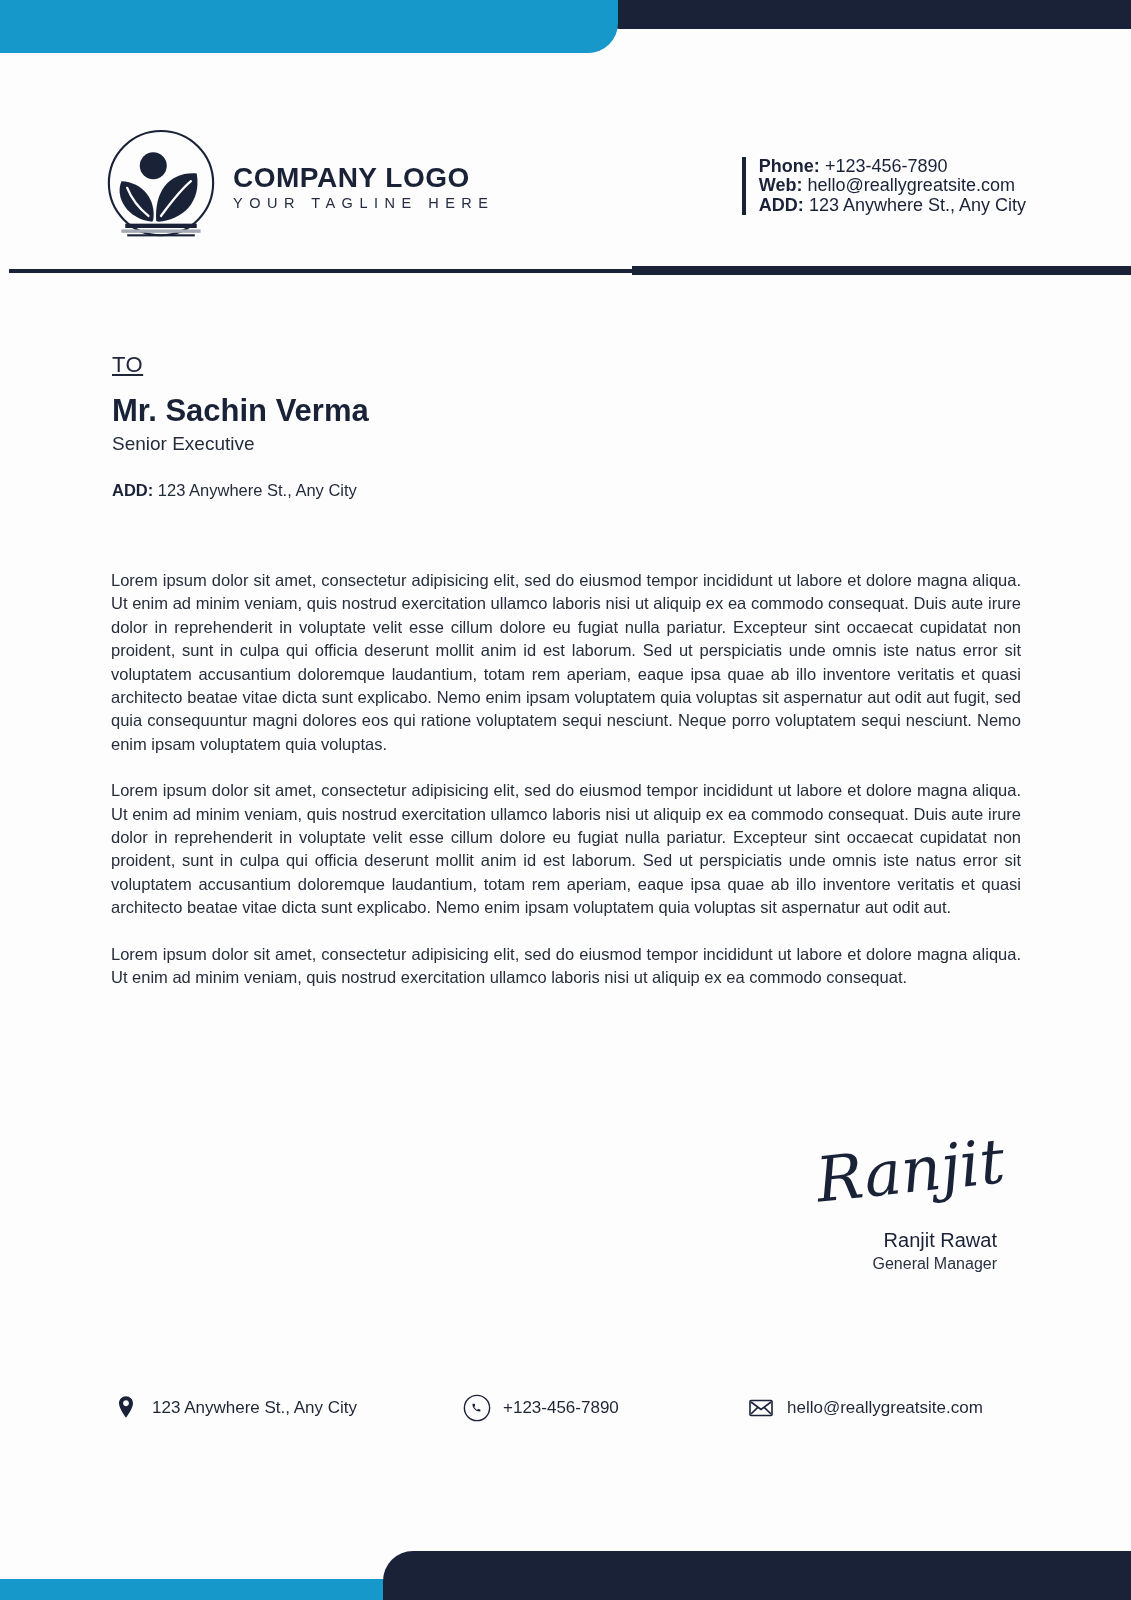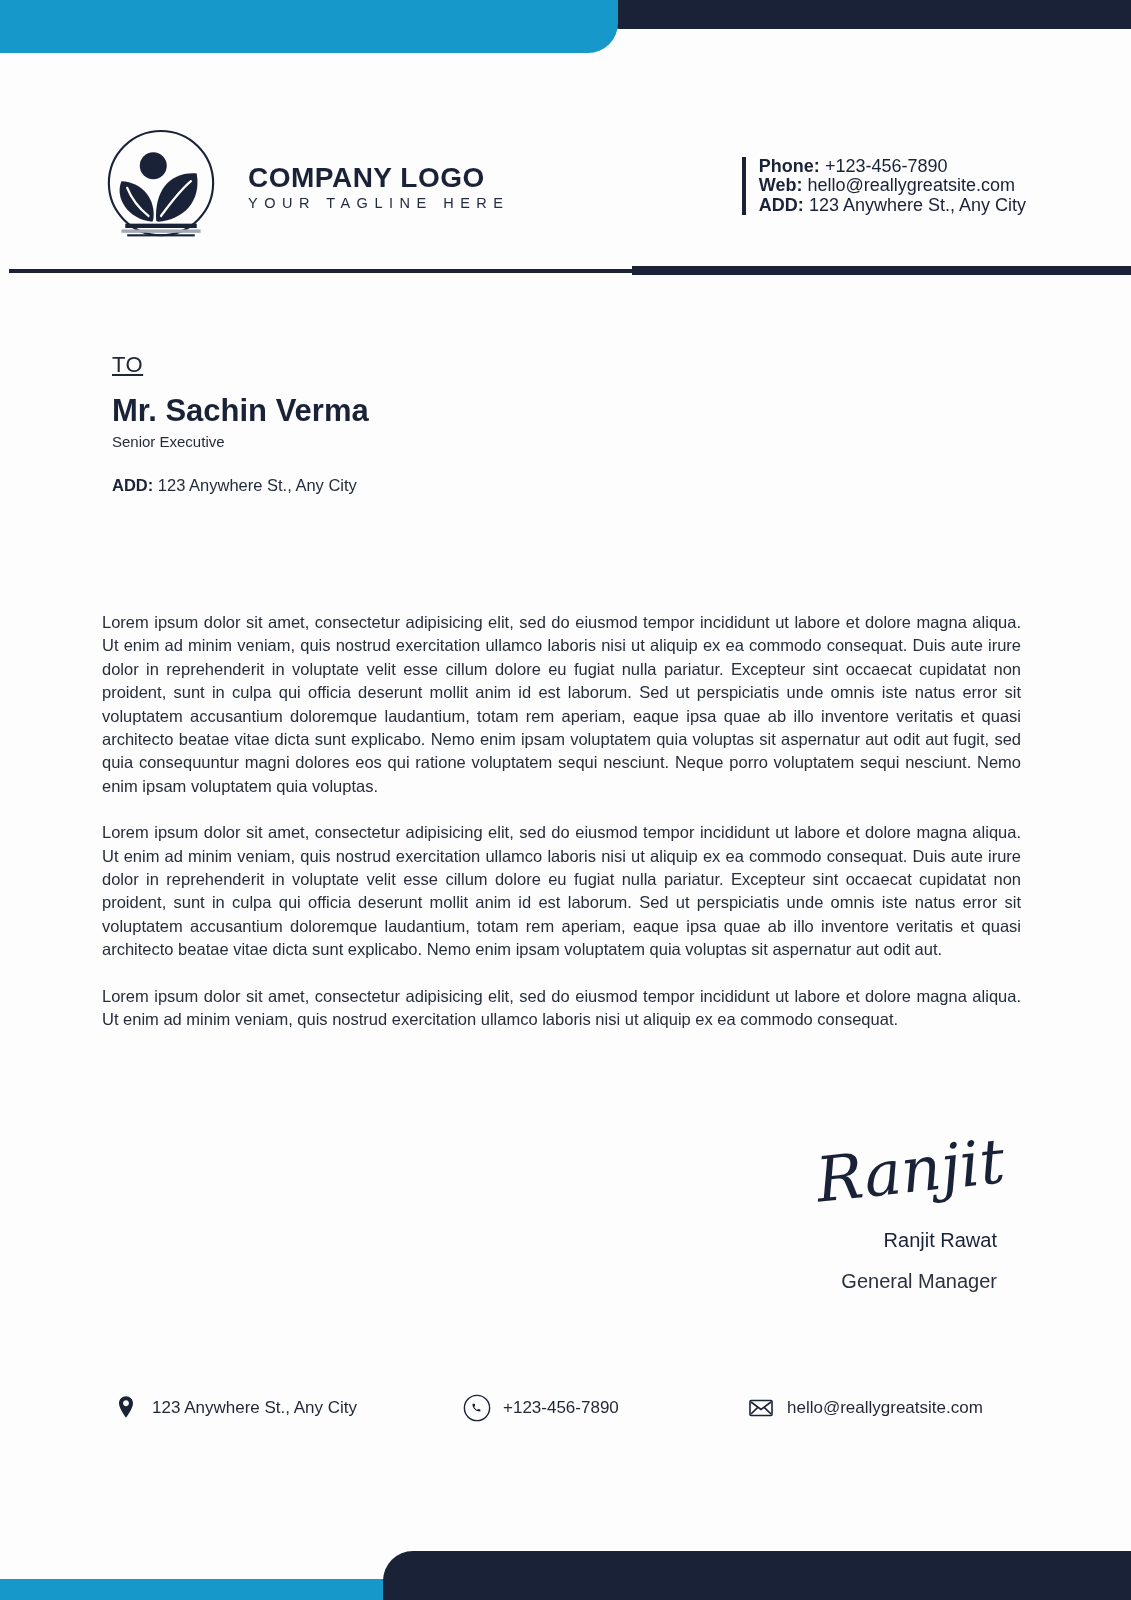--- a/index.html
+++ b/index.html
@@ -25,21 +25,21 @@
     position: absolute; top: 0; left: 0; width: 618px; height: 53px;
     background: #1698ca;
     border-bottom-right-radius: 30px;
   }
 
   
   .header {
     position: absolute; top: 126px; left: 105px; right: 105px;
     display: flex; justify-content: space-between; align-items: center;
   }
-  .brand { display: flex; align-items: center; gap: 31px; }
+  .brand { display: flex; align-items: center; gap: 16px; }
   .logo-mark { width: 112px; height: 120px; }
   .brand-text .brand-name {
     font-size: 28px; font-weight: bold; letter-spacing: 0.5px;
     color: #1a2238; white-space: nowrap;
   }
   .brand-text .brand-tagline {
     margin-top: 1px; font-size: 14.5px; letter-spacing: 6.5px;
     color: #242c42; white-space: nowrap;
   }
   .contact-block {
@@ -57,50 +57,49 @@
   }
   .divider .thick {
     position: absolute; left: 632px; right: 0; top: 0; height: 9px;
     background: #1a2238;
   }
 
   
   .recipient { position: absolute; top: 352px; left: 112px; }
   .to-label { font-size: 22px; color: #1e2638; letter-spacing: 0.5px; text-decoration: underline; }
   .recipient-name { margin-top: 15px; font-size: 31px; font-weight: bold; color: #1a2238; }
-  .recipient-title { margin-top: 4px; font-size: 15px; color: #242c3c; }
+  .recipient-title { margin-top: 4px; font-size: 19px; color: #242c3c; }
   .recipient-add { margin-top: 26px; font-size: 16.5px; color: #242c3c; }
   .recipient-add .lbl { font-weight: bold; color: #1a2238; }
 
   
   .letter-body {
-    position: absolute; top: 569px; left: 102px; right: 110px;
+    position: absolute; top: 569px; left: 111px; right: 110px;
     font-size: 16.5px; line-height: 23.4px; color: #262e3c;
     text-align: justify;
-    margin-top: 42px;
   }
   .letter-body p { margin-bottom: 23px; }
 
   
   .signature {
     position: absolute; top: 1128px; right: 134px;
     text-align: right;
   }
   .signature-script {
     font-family: "DejaVu Serif", serif;
     font-style: italic;
     font-size: 62px;
     color: #1a2238;
     transform: rotate(-6deg);
     display: inline-block;
     margin-right: -8px;
     line-height: 1.4;
   }
   .signature-name { margin-top: 14px; font-size: 20px; font-weight: normal; color: #1a2238; }
-  .signature-title { margin-top: 18px; font-size: 20px; color: #2a3240; }
+  .signature-title { margin-top: 3px; font-size: 16px; color: #2a3240; }
 
   
   .footer-row { position: absolute; top: 1394px; left: 0; right: 0; height: 32px; }
   .footer-item {
     position: absolute; display: flex; align-items: center; gap: 12px;
     font-size: 17px; color: #1e2636; white-space: nowrap;
   }
   .footer-item.loc { left: 112px; }
   .footer-item.tel { left: 463px; }
   .footer-item.mail { left: 747px; }

